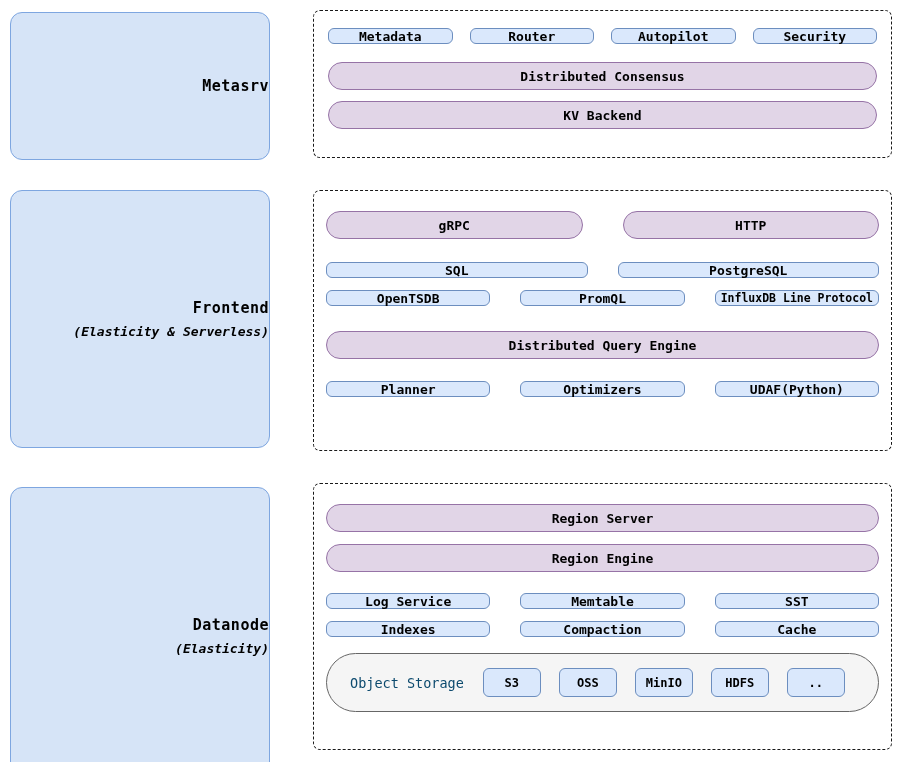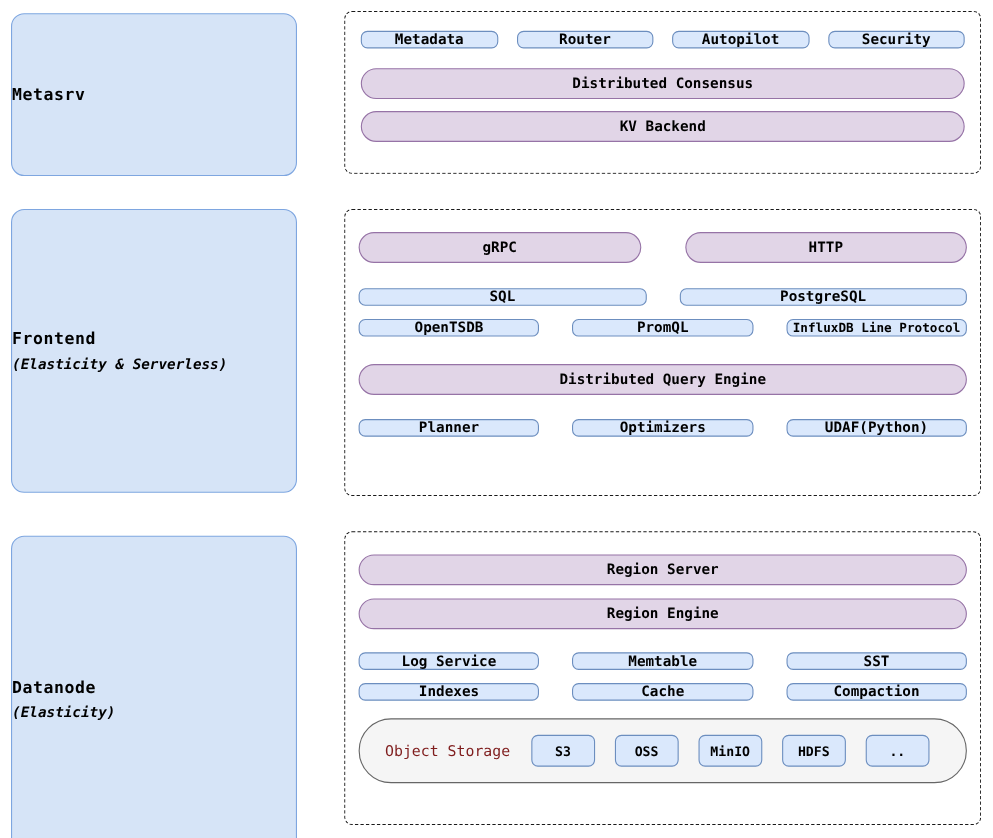--- a/index.html
+++ b/index.html
@@ -19,21 +19,21 @@
   
   .panel {
     position: absolute;
     left: 10px;
     width: 260px;
     background: var(--panel-fill, #d6e4f7);
     border: 1px solid var(--panel-border, #7ea6e0);
     border-radius: 12px;
     display: flex;
     flex-direction: column;
-    align-items: flex-start;
+    align-items: flex-end;
     justify-content: center;
     text-align: center;
   }
   .panel-metasrv  { top: 12px;  height: 148px; }
   .panel-frontend { top: 190px; height: 258px; }
   .panel-datanode { top: 487px; height: 297px; }
   .panel-title    { font-size: 15px; font-weight: 700; letter-spacing: 0.5px; }
   .panel-subtitle { font-size: 13px; font-weight: 700; margin-top: 7px; font-style: italic; }
   .panel-subtitle:empty { display: none; }
 
@@ -106,21 +106,21 @@
     border: 1px solid var(--storage-border, #666666);
     border-radius: 30px;
     display: flex;
     align-items: center;
     padding: 0 24px 0 23px;
     gap: 18px;
   }
   .storage-label {
     font-size: 13.5px;
     font-weight: 400;
-    color: #7f1d1d;
+    color: #0c4a6e;
     white-space: nowrap;
     margin-right: 1px;
   }
   .storage-box {
     flex: 0 0 auto;
     width: 58px;
     height: 29px;
     background: var(--blue-fill, #dae8fc);
     border: 1px solid var(--blue-border, #6c8ebf);
     border-radius: 6px;
@@ -187,22 +187,22 @@
   <div class="cluster cluster-datanode">
     <div class="pill pill-block">Region Server</div>
     <div class="pill pill-block mt-12">Region Engine</div>
     <div class="row row-3 mt-21">
       <div class="box">Log Service</div>
       <div class="box">Memtable</div>
       <div class="box">SST</div>
     </div>
     <div class="row row-3 mt-12">
       <div class="box">Indexes</div>
+      <div class="box">Compaction</div>
       <div class="box">Cache</div>
-      <div class="box">Compaction</div>
     </div>
     <div class="storage mt-16">
       <span class="storage-label">Object Storage</span>
       <div class="storage-box">S3</div>
       <div class="storage-box">OSS</div>
       <div class="storage-box">MinIO</div>
       <div class="storage-box">HDFS</div>
       <div class="storage-box">..</div>
     </div>
   </div>

